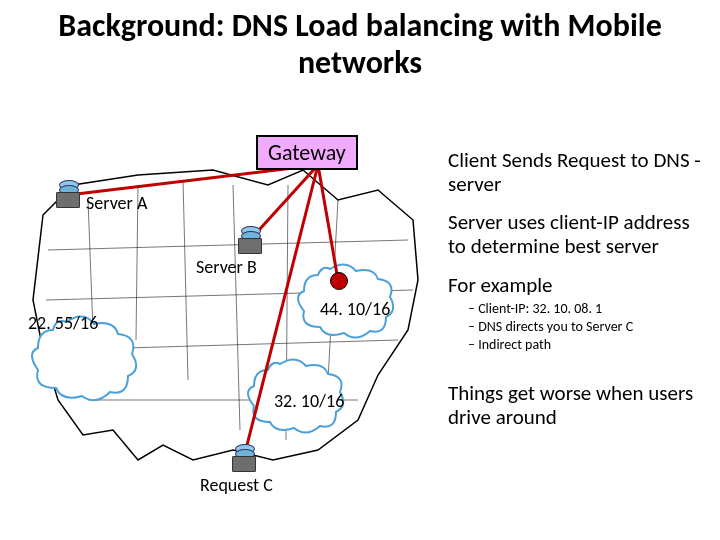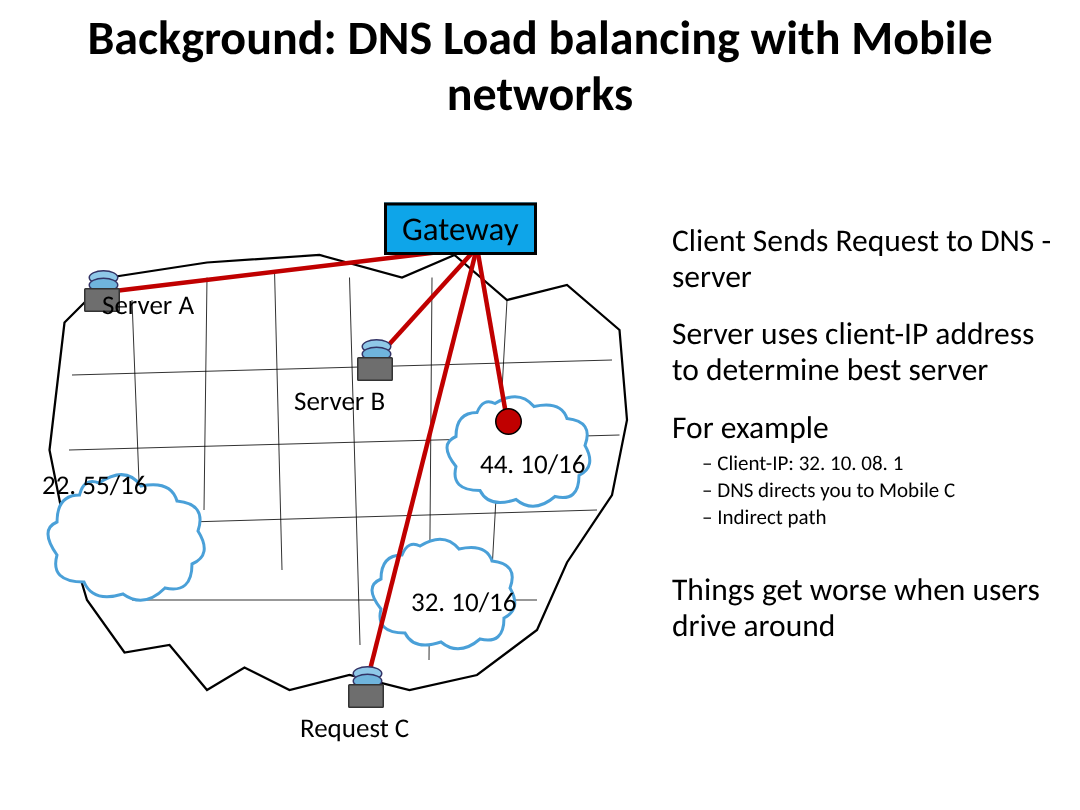--- a/index.html
+++ b/index.html
@@ -6,21 +6,21 @@
   .slide{position:relative;width:720px;height:540px}
   .title{position:absolute;top:8px;left:0;right:0;text-align:center;font-size:32px;line-height:1.15;font-weight:700}
   
   .maparea{position:absolute;left:18px;top:130px;width:425px;height:360px}
   .maparea svg{position:absolute;left:0;top:0}
   .srvicon{position:absolute;width:24px;height:28px}
   .srvicon .chassis{position:absolute;left:0;top:12px;width:22px;height:14px;background:#6e6e6e;border:1px solid #333;border-radius:1px}
   .srvicon .disk{position:absolute;left:3px;top:0;width:18px;height:8px;border-radius:50%;background:#8fc8e8;border:1px solid #336}
   .srvicon .disk2{top:5px;background:#6fb4dc}
   .lbl{position:absolute;font-size:18px;white-space:nowrap}
-  .box{position:absolute;border:2px solid #000;background:#0ea5e9;font-size:22px;padding:2px 10px}
+  .box{position:absolute;border:2px solid #000;background:#f0abfc;font-size:22px;padding:2px 10px}
   .netlbl{position:absolute;font-size:18px}
   .dot{position:absolute;width:16px;height:16px;border-radius:50%;background:#c00000;border:1px solid #000}
   
   .col{position:absolute;left:448px;top:148px;width:262px;font-size:21px;line-height:1.15}
   .col .p{margin:0 0 14px 0}
   .col .sub{font-size:14px;margin:0 0 2px 20px}
   .col .sub:before{content:"– ";}
   .col .sub2{font-size:13px;font-weight:700;margin:0 0 2px 22px}
   .col .sub2:before{content:"– ";}
 </style>
@@ -58,21 +58,21 @@
 
   <div class="box" style="left:238px;top:5px">Gateway</div>
 
   <div class="dot" style="left:312px;top:142px"></div>
 
   <div class="srvicon" style="left:38px;top:50px">
     <div class="disk"></div>
         <div class="disk disk2"></div>
         <div class="chassis"></div>
   </div>
-  <div class="lbl" style="left:50px;top:62px">Server A</div>
+  <div class="lbl" style="left:68px;top:62px">Server A</div>
 
   <div class="srvicon" style="left:220px;top:96px">
     <div class="disk"></div>
         <div class="disk disk2"></div>
         <div class="chassis"></div>
   </div>
   <div class="lbl" style="left:178px;top:126px">Server B</div>
 
   <div class="srvicon" style="left:214px;top:314px">
     <div class="disk"></div>
@@ -84,18 +84,18 @@
   <div class="netlbl" style="left:10px;top:182px">22. 55/16</div>
   <div class="netlbl" style="left:302px;top:168px">44. 10/16</div>
   <div class="netlbl" style="left:256px;top:260px">32. 10/16</div>
 </div>
 
 <div class="col">
   <p class="p">Client Sends Request to DNS -server</p>
   <p class="p">Server uses client-IP address to determine best server</p>
   <p class="p" style="margin-bottom:4px">For example</p>
   <p class="sub">Client-IP: 32. 10. 08. 1</p>
-  <p class="sub">DNS directs you to Mobile C</p>
+  <p class="sub">DNS directs you to Server C</p>
   <p class="sub" style="margin-bottom:28px">Indirect path</p>
   <p class="p" style="margin-bottom:4px">Things get worse when users drive around</p>
 </div>
 
 </div>
 
 </body></html>

